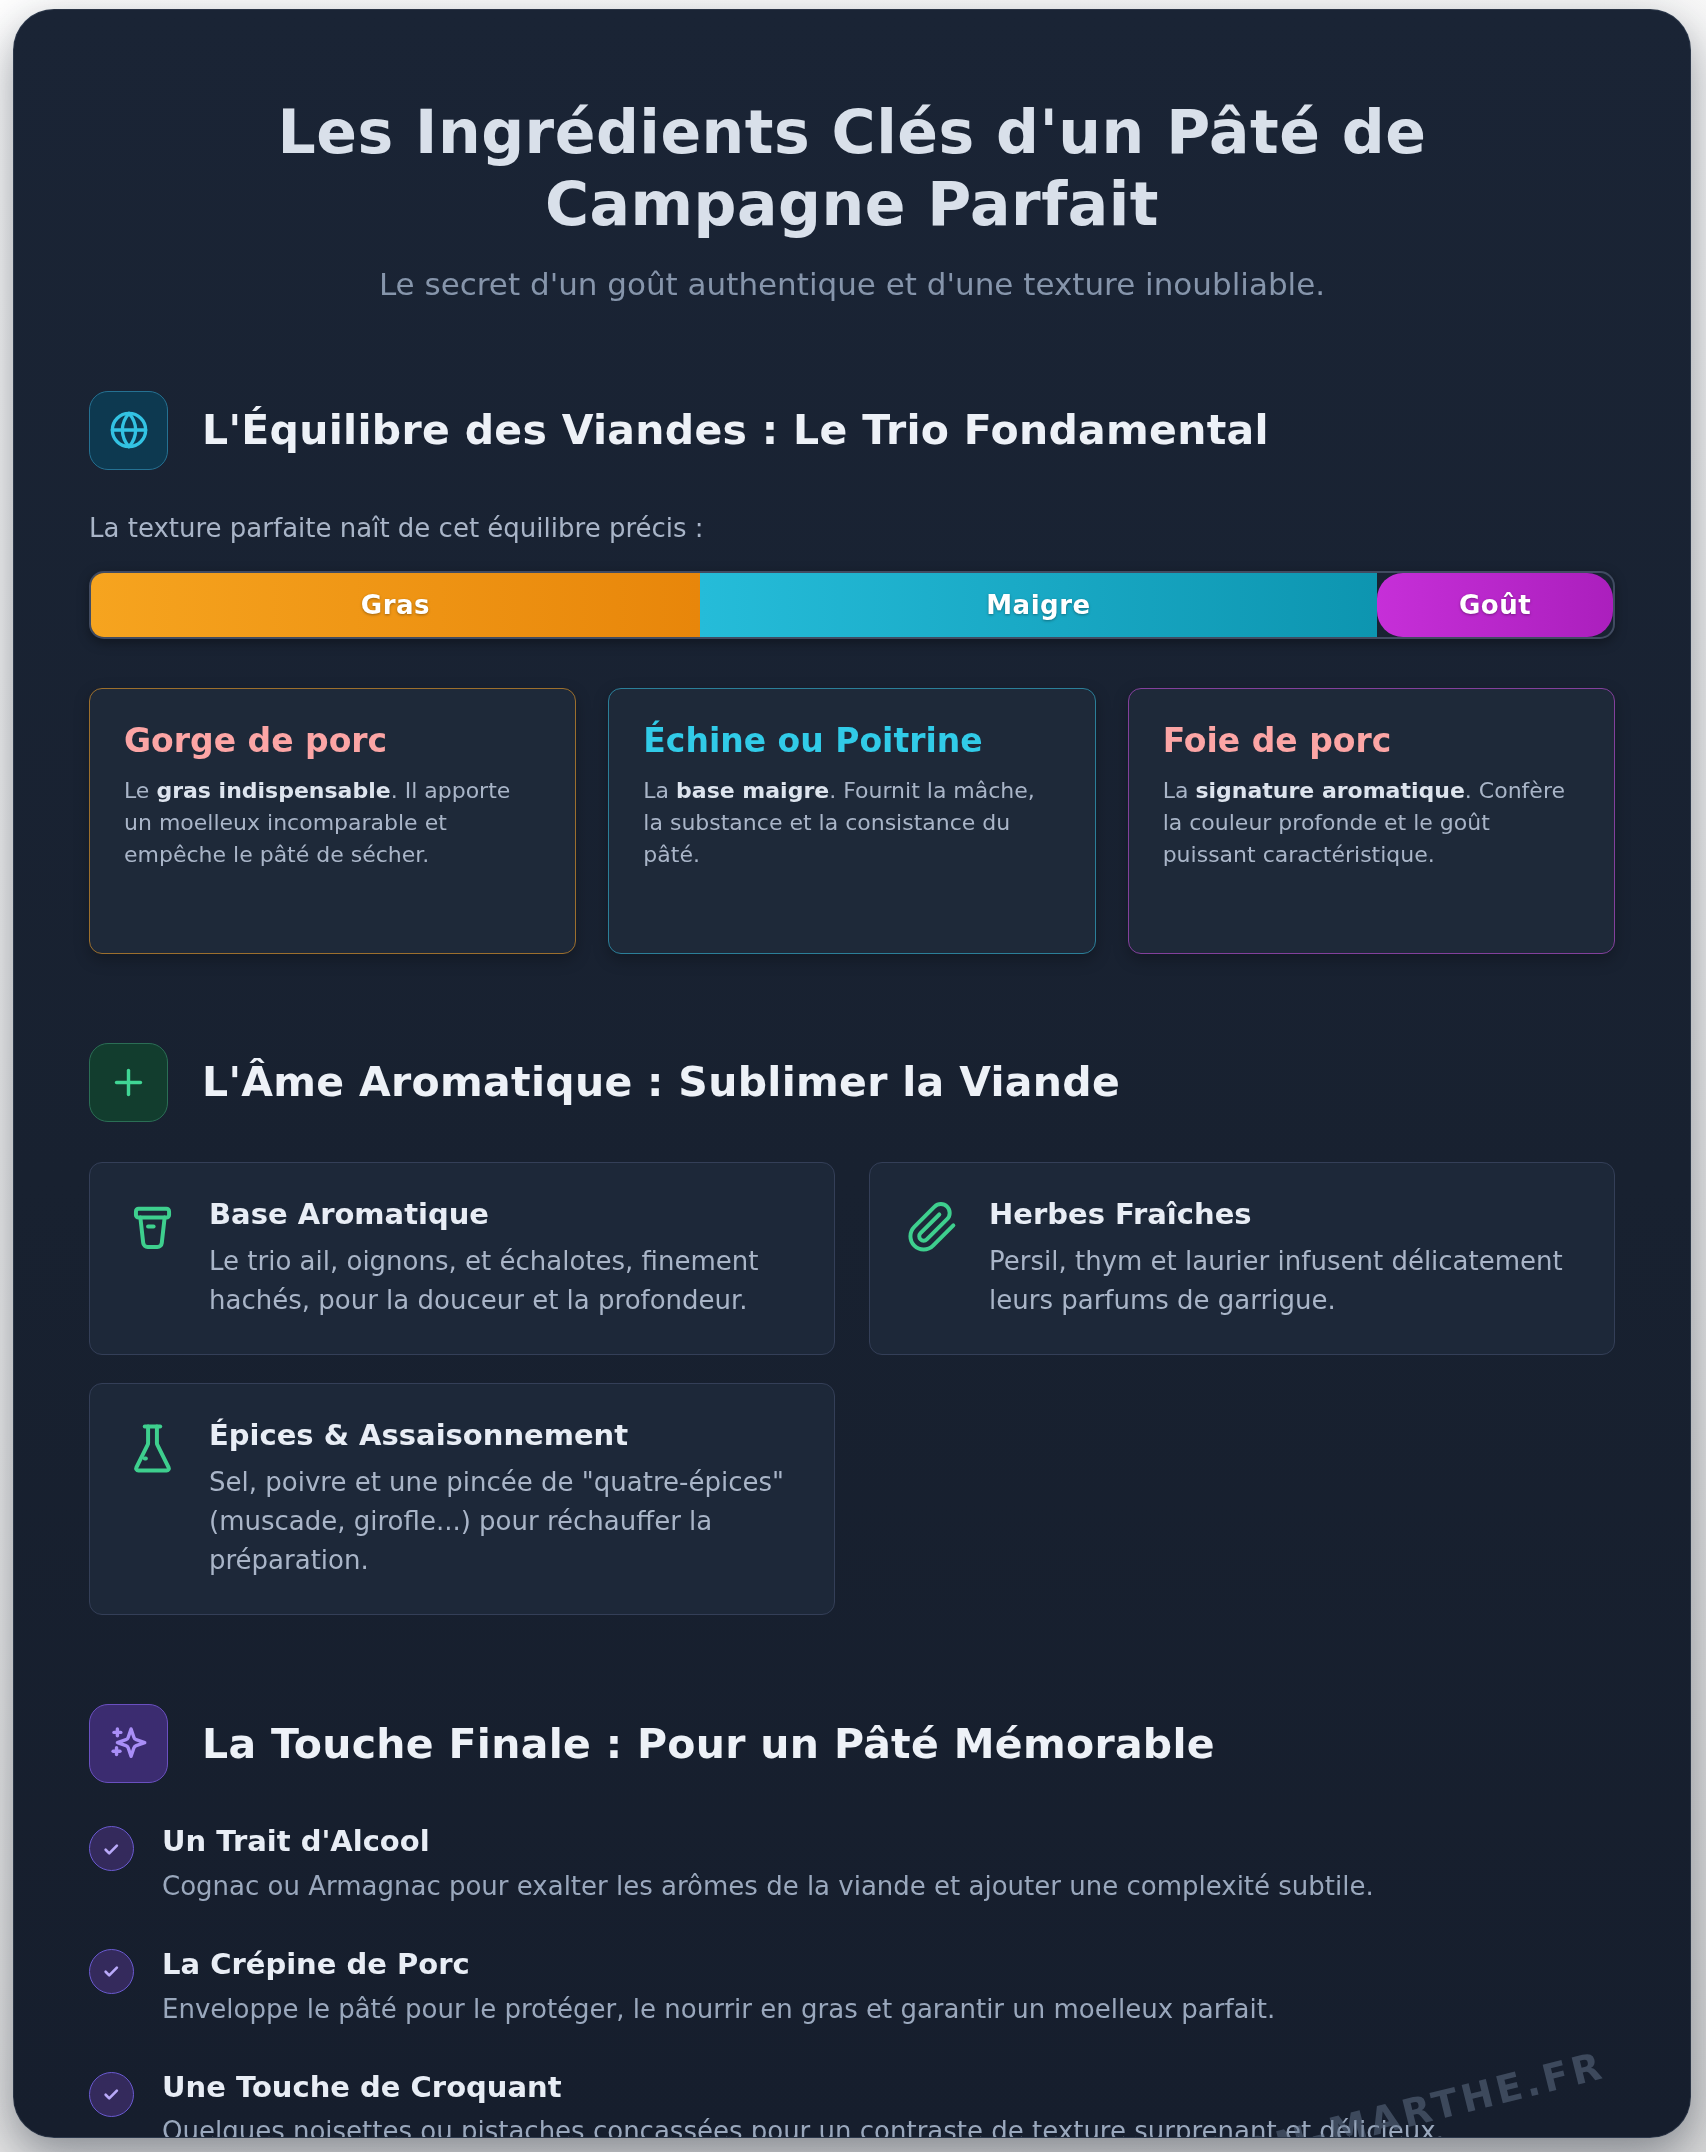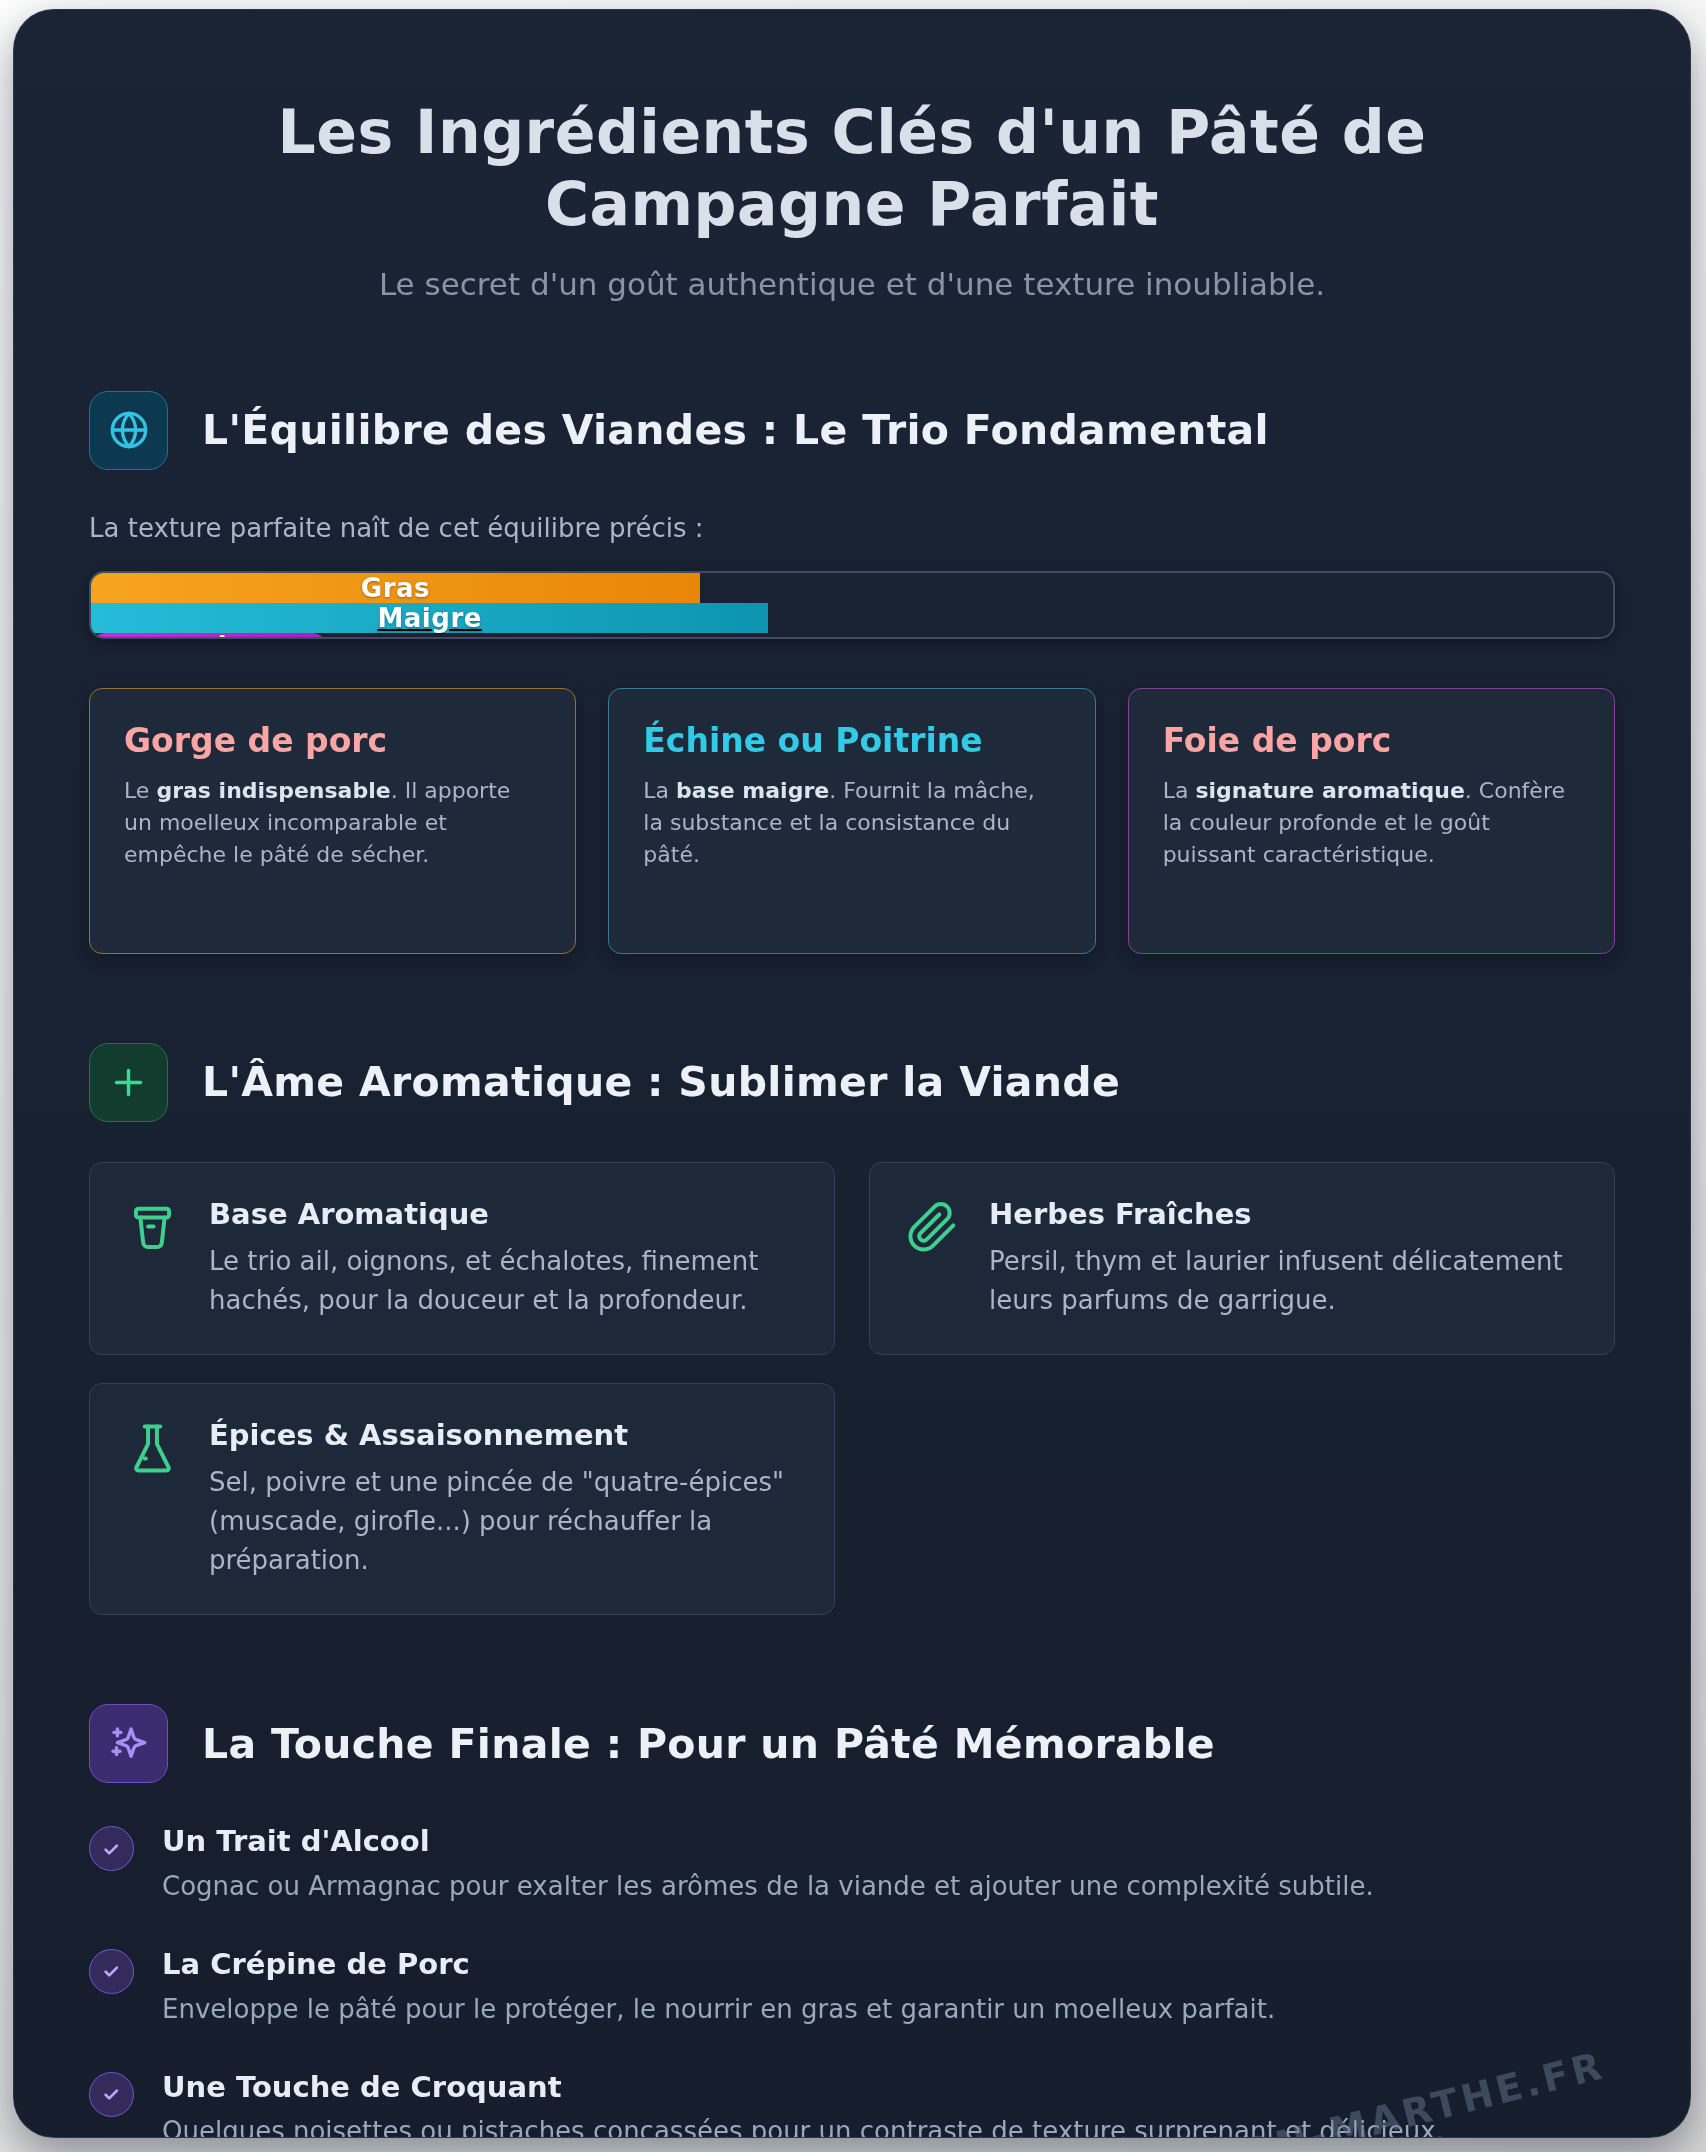--- a/index.html
+++ b/index.html
@@ -32,26 +32,25 @@
   }
   .icon-box.teal{background:#0d3950;border:1.9px solid #257192;}
   .icon-box.green{background:#123d2e;border:1.9px solid #2b6e55;}
   .icon-box.purple{background:#3b2c70;border:1.9px solid #6a50c0;}
   .section-heading{margin:0;font-size:41px;font-weight:bold;color:#edf1f7;letter-spacing:0.3px;}
   .intro{margin:43px 0 28px;font-size:26px;color:#a9b5c8;}
   
   .meat-bar{
     display:flex;height:64px;border:2.8px solid #414b61;border-radius:15px;overflow:hidden;
     box-shadow:0 3.8px 11.3px rgba(0,0,0,0.35);
-    flex-direction:column;
   }
   .seg{display:flex;align-items:center;justify-content:center;}
   .seg span{font-size:26px;font-weight:bold;color:#ffffff;text-shadow:0 0.9px 2.8px rgba(0,0,0,0.35);letter-spacing:0.5px;}
   .seg-gras{background:linear-gradient(90deg,#f6a41f,#e8860a);}
-  .seg-maigre{background:linear-gradient(90deg,#25bcd9,#0d95b0);text-decoration:underline;}
+  .seg-maigre{background:linear-gradient(90deg,#25bcd9,#0d95b0);}
   .seg-gout{background:linear-gradient(90deg,#c62fd8,#ab1fbd);border-radius:26px;}
   
   .meat-grid{display:grid;grid-template-columns:1fr 1fr 1fr;gap:32px;margin-top:49px;}
   .meat-card{
     border-radius:13px;padding:32px 34px;box-sizing:border-box;min-height:266px;
     background:#1e2939;box-shadow:0 5.6px 15px rgba(0,0,0,0.25);
   }
   .meat-card.orange{border:1.9px solid #9c6f2d;}
   .meat-card.cyan{border:1.9px solid #2b7f99;}
   .meat-card.magenta{border:1.9px solid #83409c;}

